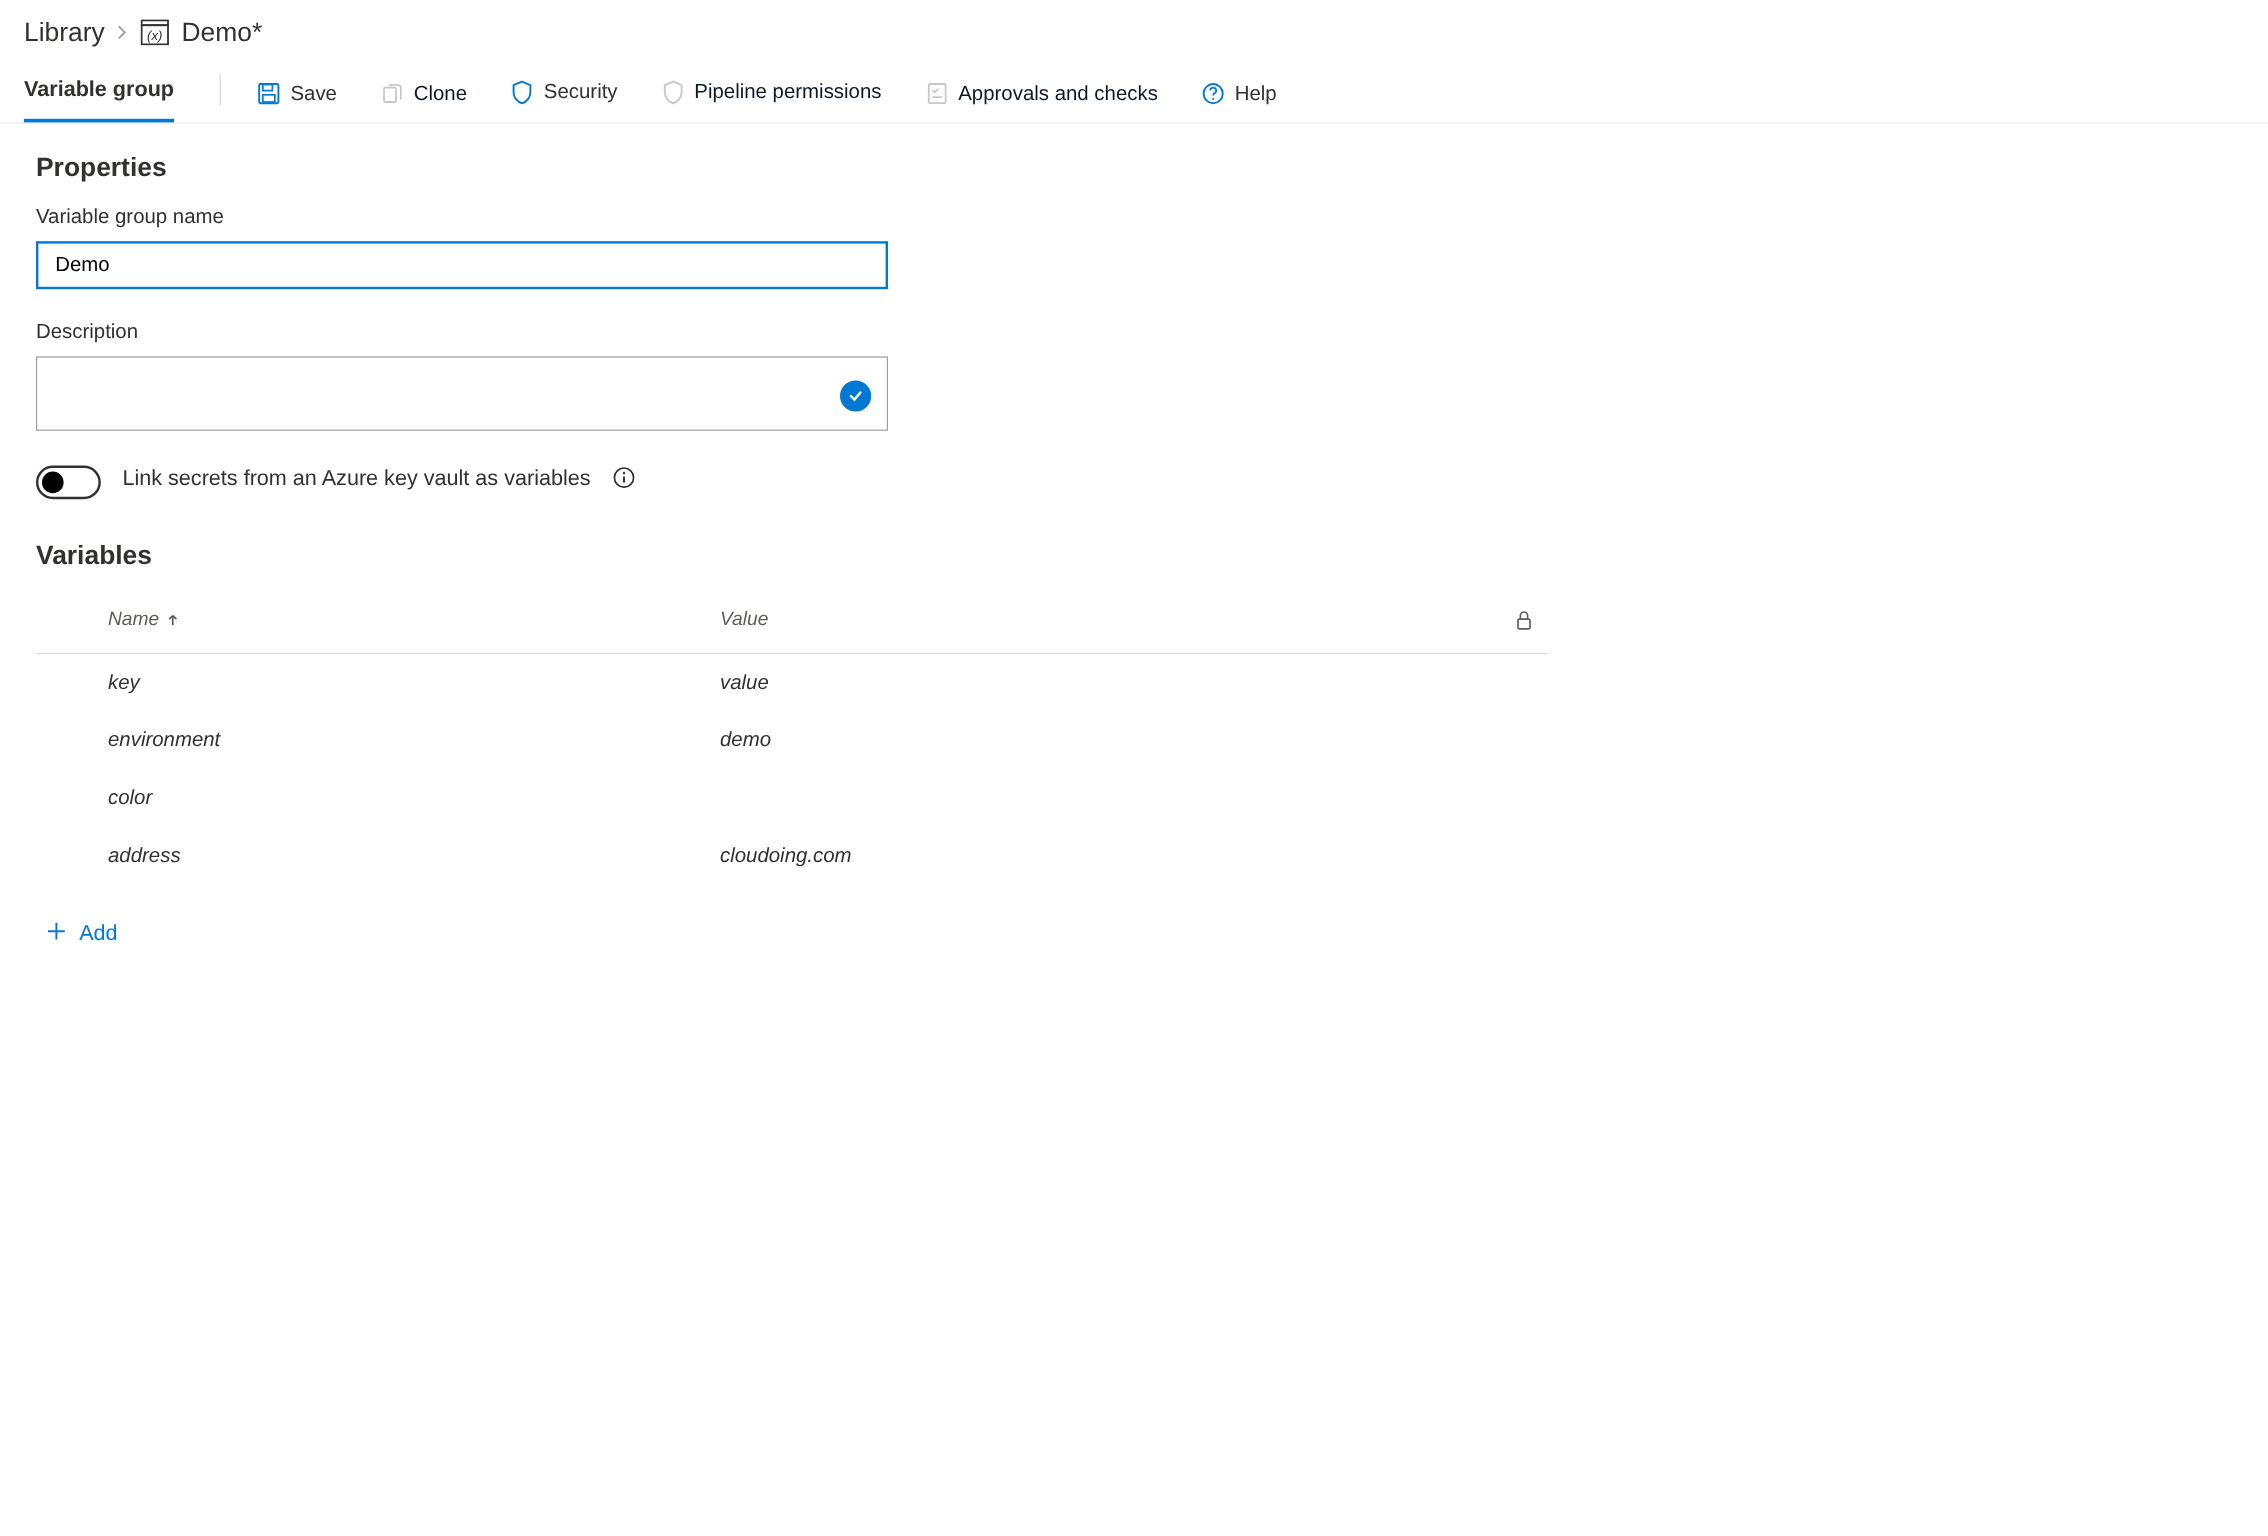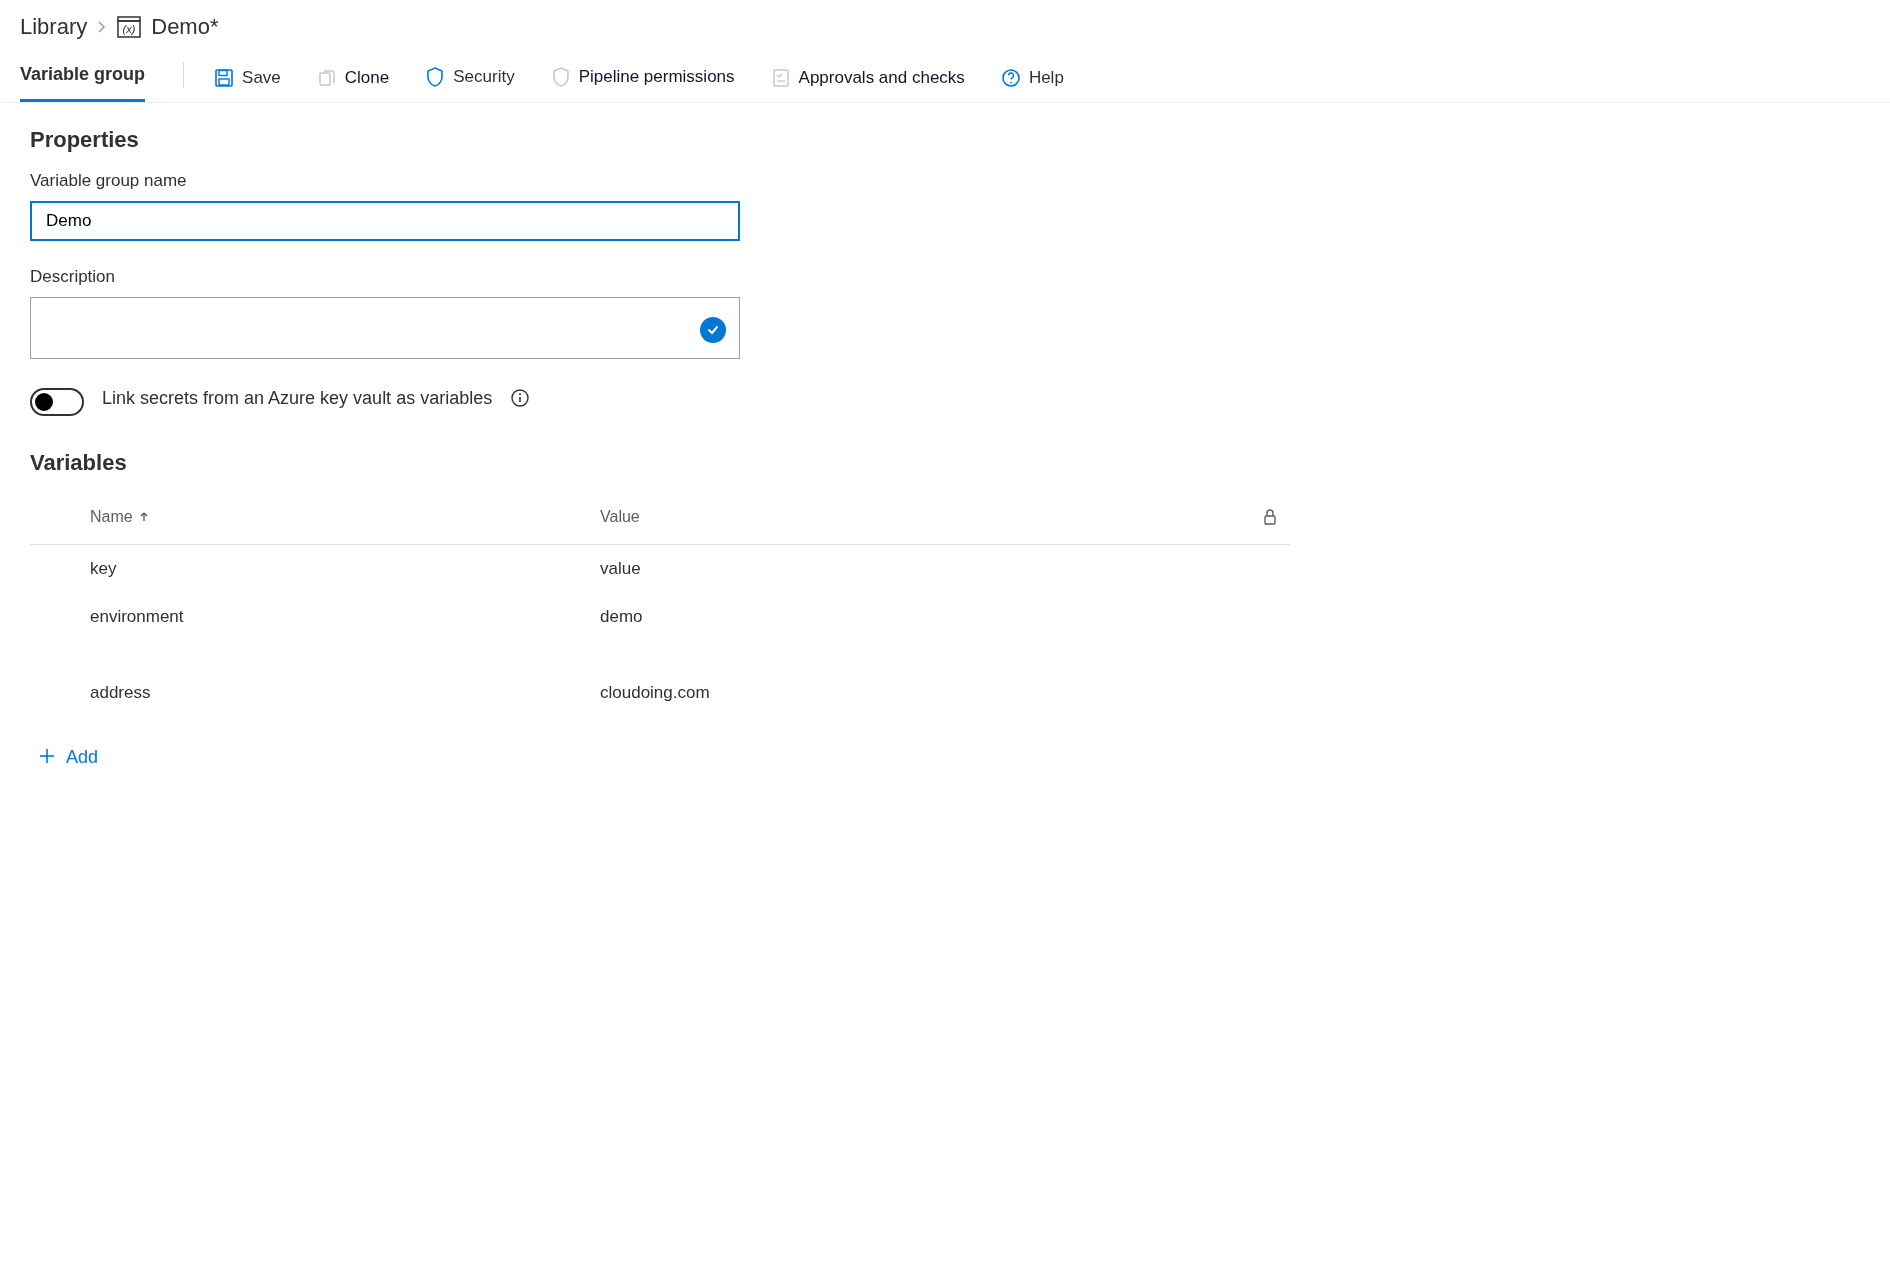--- a/index.html
+++ b/index.html
@@ -121,21 +121,21 @@
     width: 18px; height: 18px;
     background: #000;
     border-radius: 50%;
     top: 3px; left: 3px;
   }
   .toggle-label { font-size: 18px; color:#323130; }
   .info-icon { display:inline-flex; cursor: pointer; }
 
   
   .vars-section h2 { margin-bottom: 14px; }
-  .vars-table { width: 100%; }
+  .vars-table { width: 100%; font-style: italic; }
   .vars-header {
     display: grid;
     grid-template-columns: 60px 510px 1fr 40px;
     align-items: center;
     padding: 18px 0;
     border-bottom: 1px solid #e1dfdd;
     color: #605e5c;
     font-size: 16px;
   }
   .vars-header .col-name { grid-column:2; display:flex; align-items:center; gap:6px; cursor:pointer; }
@@ -310,20 +310,21 @@
 
       <div class="vars-row">
         <div class="c-name">key</div>
         <div class="c-value">value</div>
       </div>
       <div class="vars-row">
         <div class="c-name">environment</div>
         <div class="c-value">demo</div>
       </div>
       <div class="vars-row">
+        <div class="c-name">color</div>
       </div>
       <div class="vars-row">
         <div class="c-name">address</div>
         <div class="c-value">cloudoing.com</div>
       </div>
     </div>
 
     <button class="add-btn">
       <span>
         <svg width="18" height="18" viewBox="0 0 18 18">

